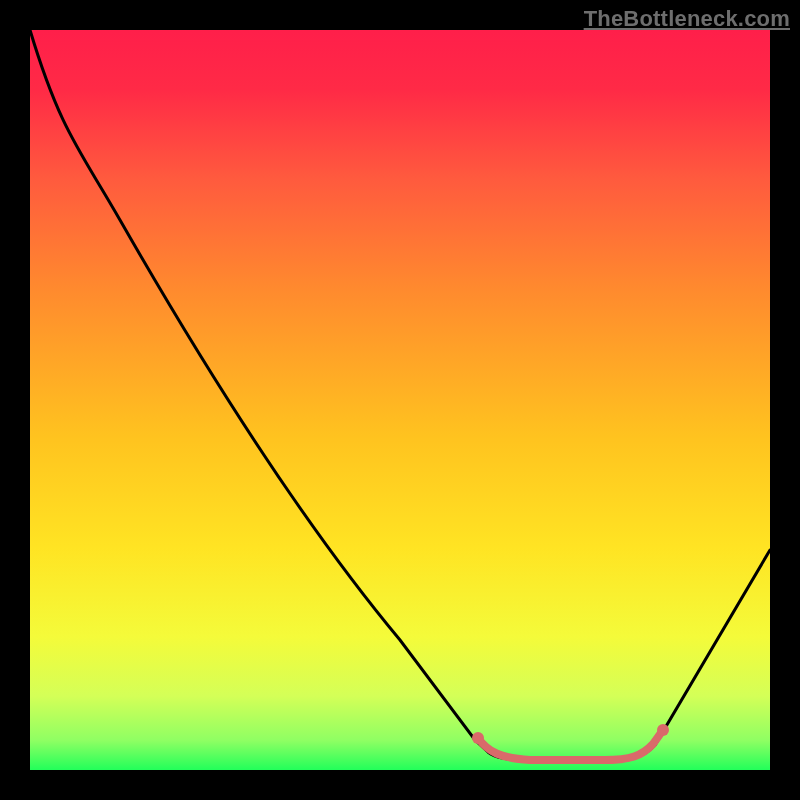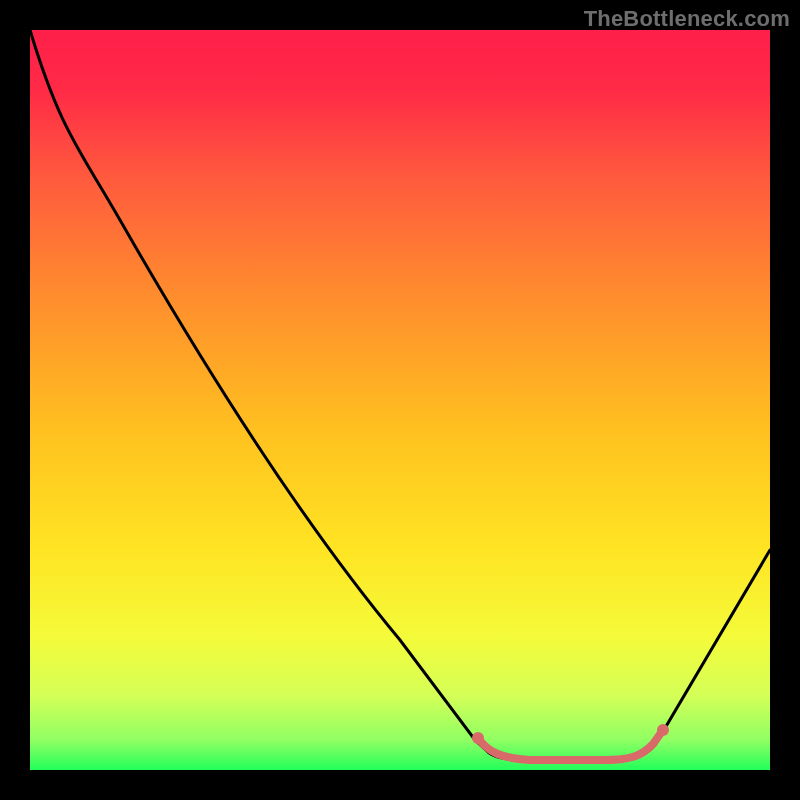--- a/index.html
+++ b/index.html
@@ -8,20 +8,21 @@
   .watermark {
     position: absolute;
     top: 6px;
     right: 10px;
     font-family: Arial, Helvetica, sans-serif;
     font-size: 22px;
     color: #6e6e6e;
     font-weight: 600;
     letter-spacing: 0.2px;
     z-index: 10;
+    text-decoration: underline;
   }
   svg { display: block; }
 </style>
 </head>
 <body>
 <div class="container">
 
   <div class="watermark">TheBottleneck.com</div>
 
   <svg width="800" height="800" viewBox="0 0 800 800">

